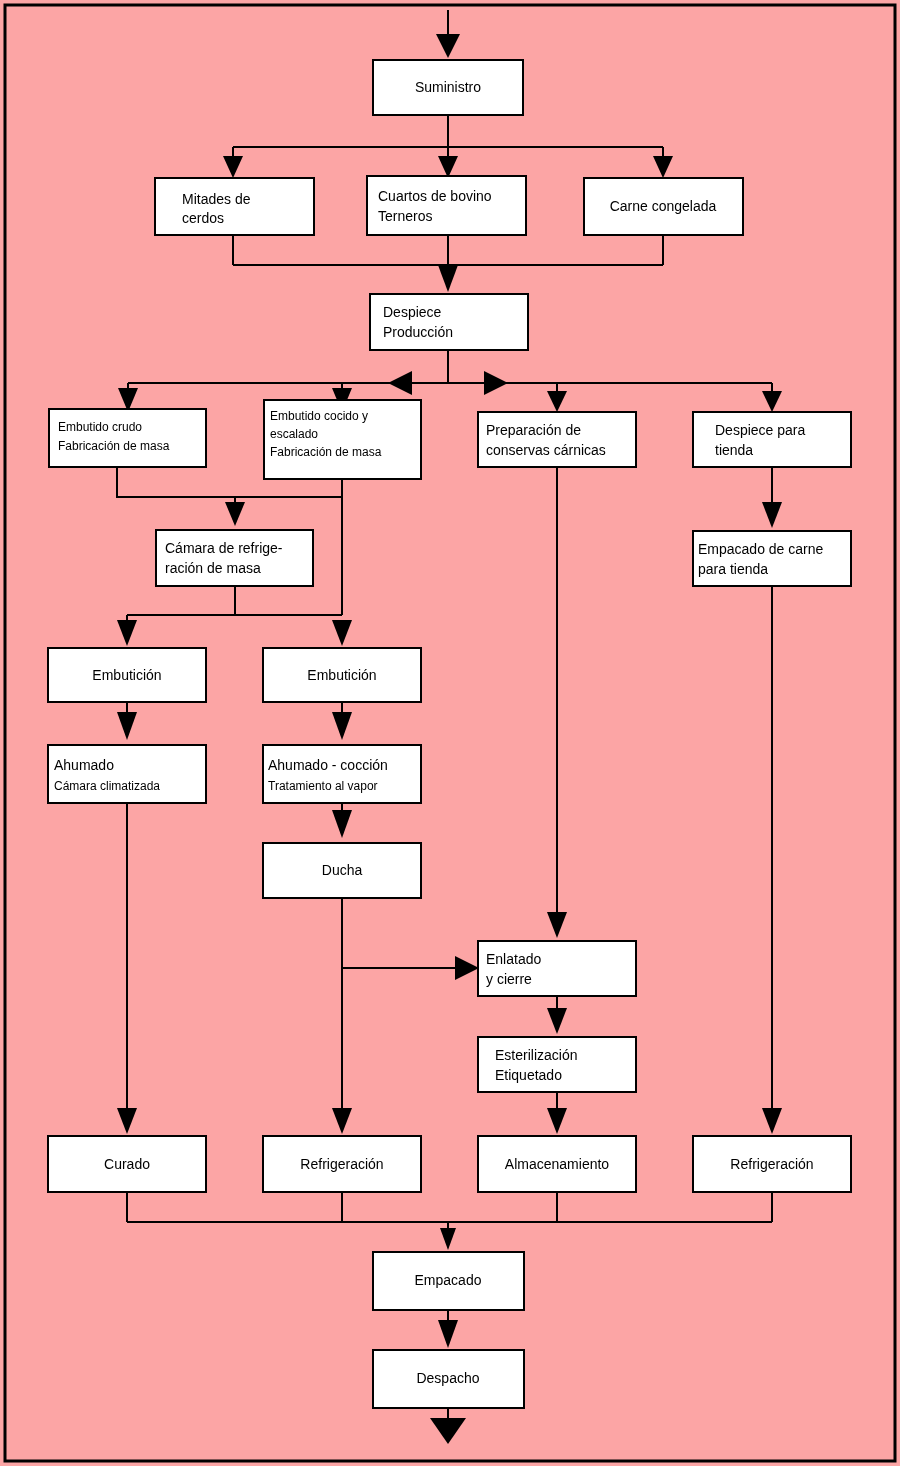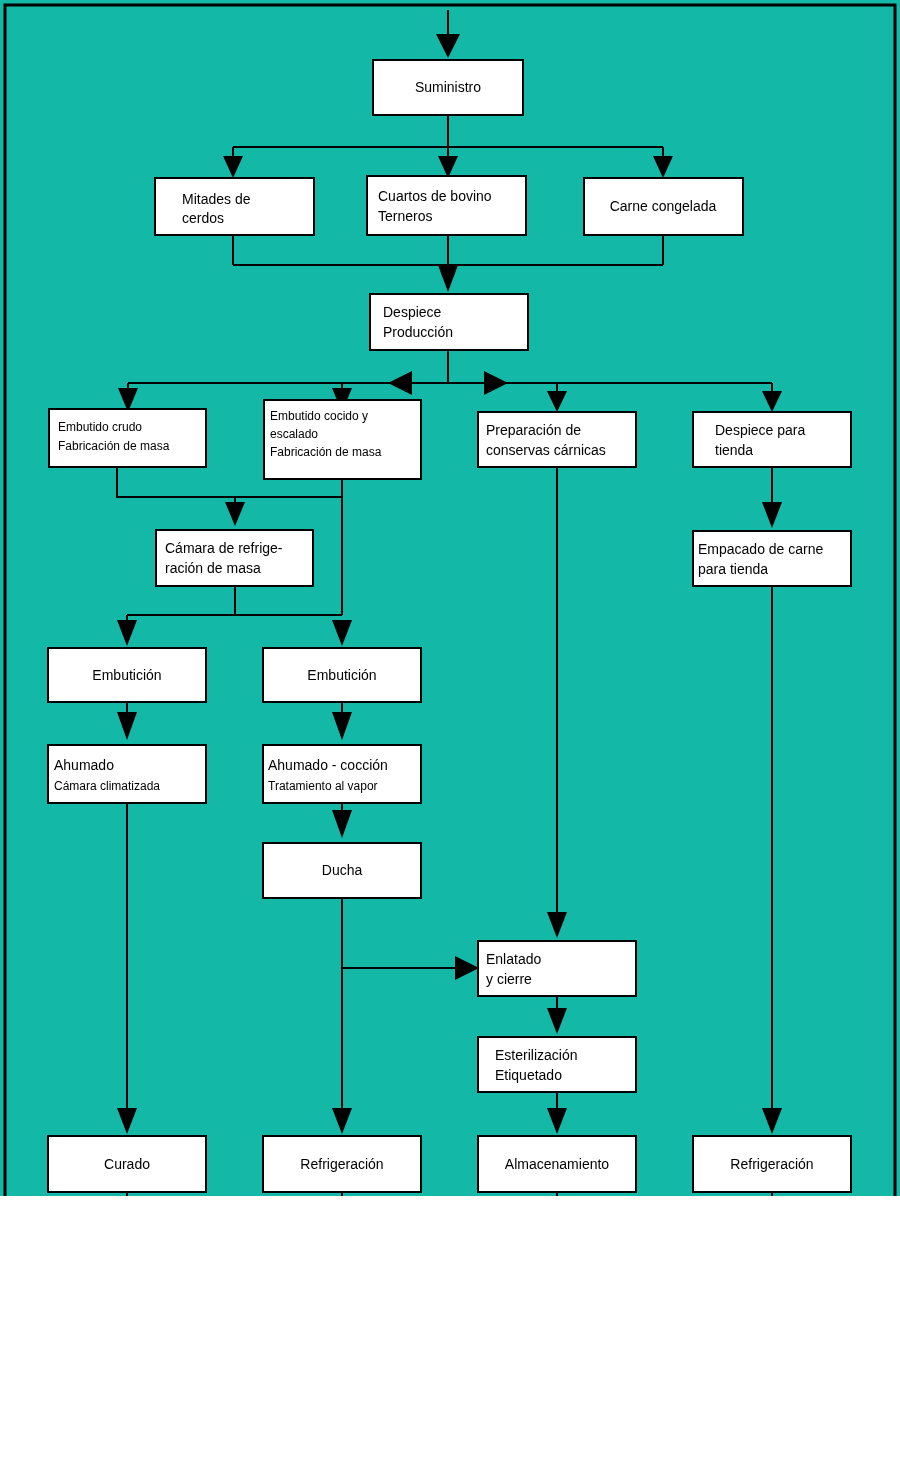--- a/index.html
+++ b/index.html
@@ -3,22 +3,22 @@
 <meta charset="utf-8">
 <style>
   html, body {
     margin: 0;
     padding: 0;
     background: #ffffff;
   }
   #page {
     position: relative;
     width: 900px;
-    height: 1196px;
-    background: #14b8a6;
+    height: 1466px;
+    background: #fca5a5;
     font-family: "Liberation Sans", sans-serif;
   }
   svg#diagram {
     position: absolute;
     top: 0;
     left: 0;
     width: 900px;
     height: 1466px;
     display: block;
   }

